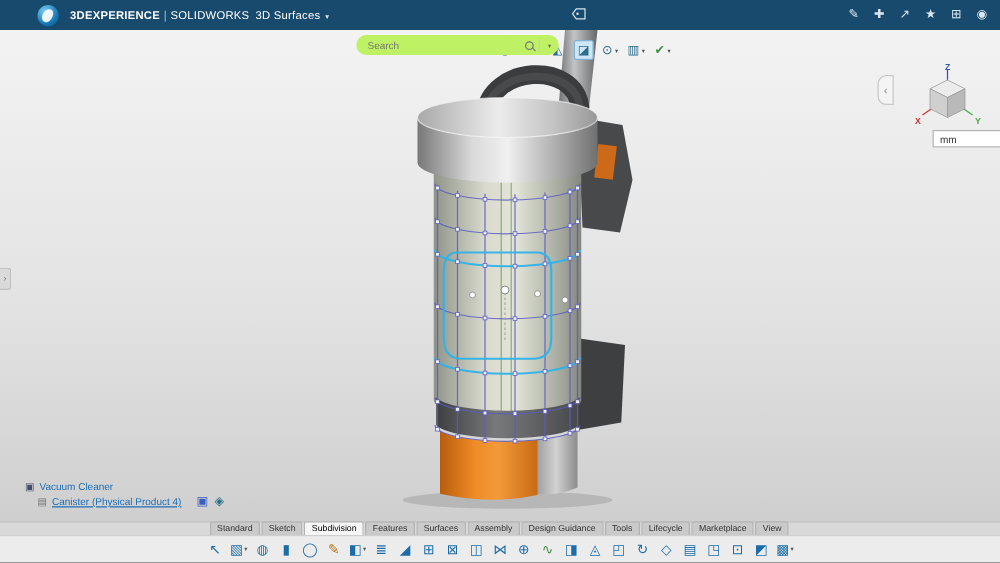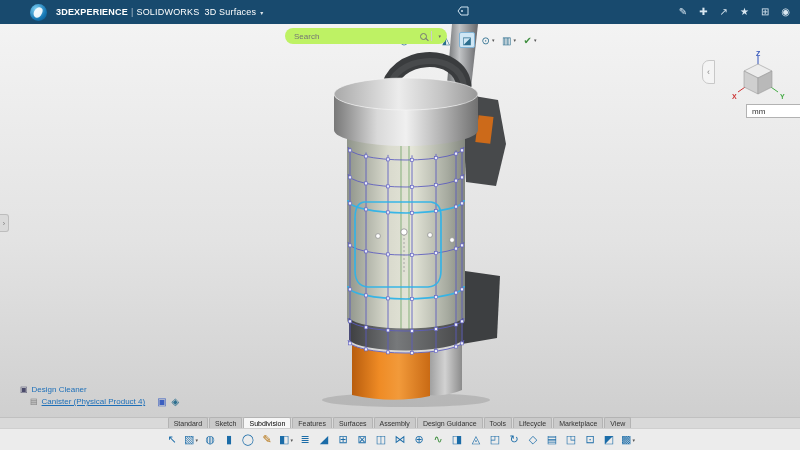--- a/index.html
+++ b/index.html
@@ -321,21 +321,21 @@
     <div class="units">
       <span class="units-label">mm</span>
       <span class="units-caret">▾</span>
     </div>
 
     <button class="flyout-btn">›</button>
 
     <div class="tree">
       <div class="tree-row">
         <span class="tree-ico" style="color:#4a4a6a;">▣</span>
-        <span class="tree-root-label">Design Cleaner</span>
+        <span class="tree-root-label">Vacuum Cleaner</span>
       </div>
       <div class="tree-row indent">
         <span class="tree-ico" style="color:#777;">▤</span>
         <a class="tree-link">Canister (Physical Product 4)</a>
         <span class="tree-badges">
 
         <button class="badge-ico" style="color: rgb(59, 95, 192);">▣</button>
             <button class="badge-ico" style="color: rgb(44, 110, 142);">◈</button>
           </span>
       </div>

